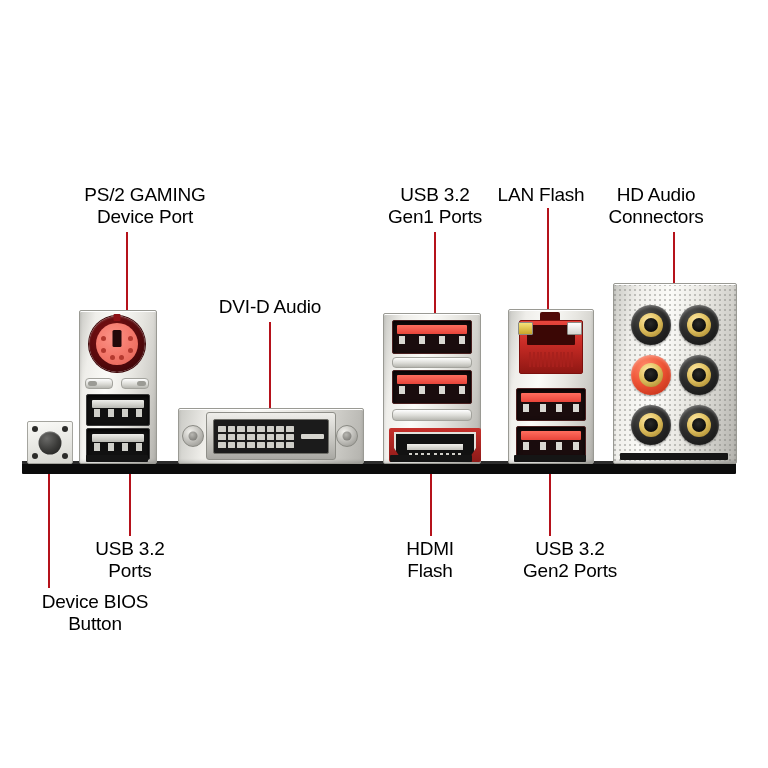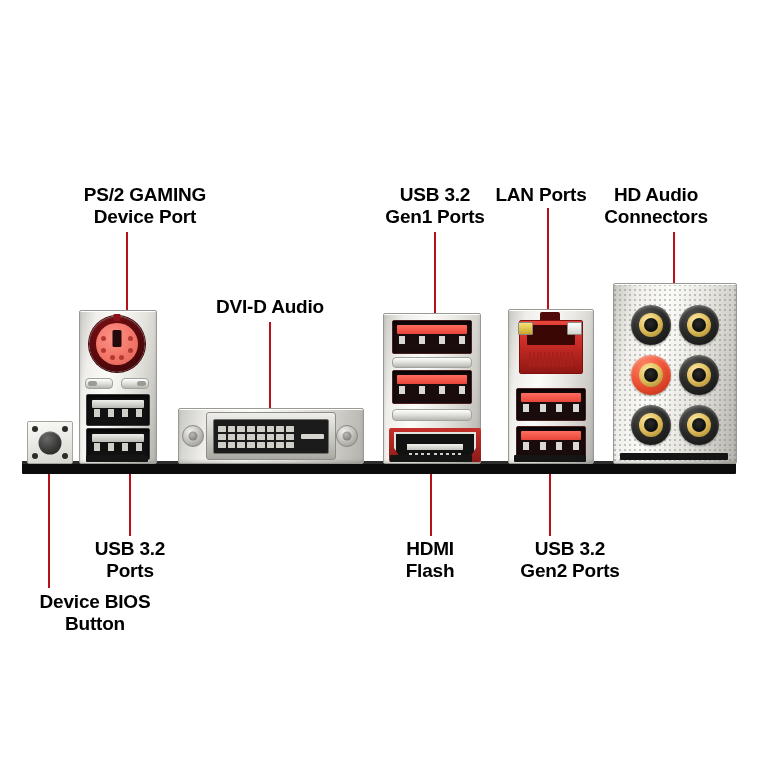--- a/index.html
+++ b/index.html
@@ -9,21 +9,21 @@
     background:#ffffff;
     font-family:"Liberation Sans", sans-serif;
     overflow:hidden;
     position:relative;
   }
   #stage{position:absolute;left:0;top:0;width:768px;height:768px;}
 
   
   .label{
     position:absolute;
-    font-weight:bold;
+    font-weight:normal;
     color:#000000;
     text-align:center;
     line-height:1.16;
     letter-spacing:-0.2px;
     white-space:pre-line;
     font-size:19px;
   }
   .leader{
     position:absolute;
     background:#b5121b;
@@ -262,21 +262,21 @@
 Device Port</div>
   <div class="leader dot down" style="left:126px;top:232px;height:86px;"></div>
 
   <div class="label" style="left:170px;top:296px;width:200px;">DVI-D Audio</div>
   <div class="leader dot down" style="left:269px;top:322px;height:93px;"></div>
 
   <div class="label" style="left:355px;top:184px;width:160px;">USB 3.2
 Gen1 Ports</div>
   <div class="leader dot down" style="left:434px;top:232px;height:88px;"></div>
 
-  <div class="label" style="left:470px;top:184px;width:142px;">LAN Ports</div>
+  <div class="label" style="left:470px;top:184px;width:142px;">LAN Flash</div>
   <div class="leader dot down" style="left:547px;top:208px;height:112px;"></div>
 
   <div class="label" style="left:576px;top:184px;width:160px;">HD Audio
 Connectors</div>
   <div class="leader dot down" style="left:673px;top:232px;height:62px;"></div>
 
   <div class="leader" style="left:129px;top:474px;height:62px;"></div>
   <div class="label" style="left:44px;top:538px;width:172px;">USB 3.2
 Ports</div>
 

